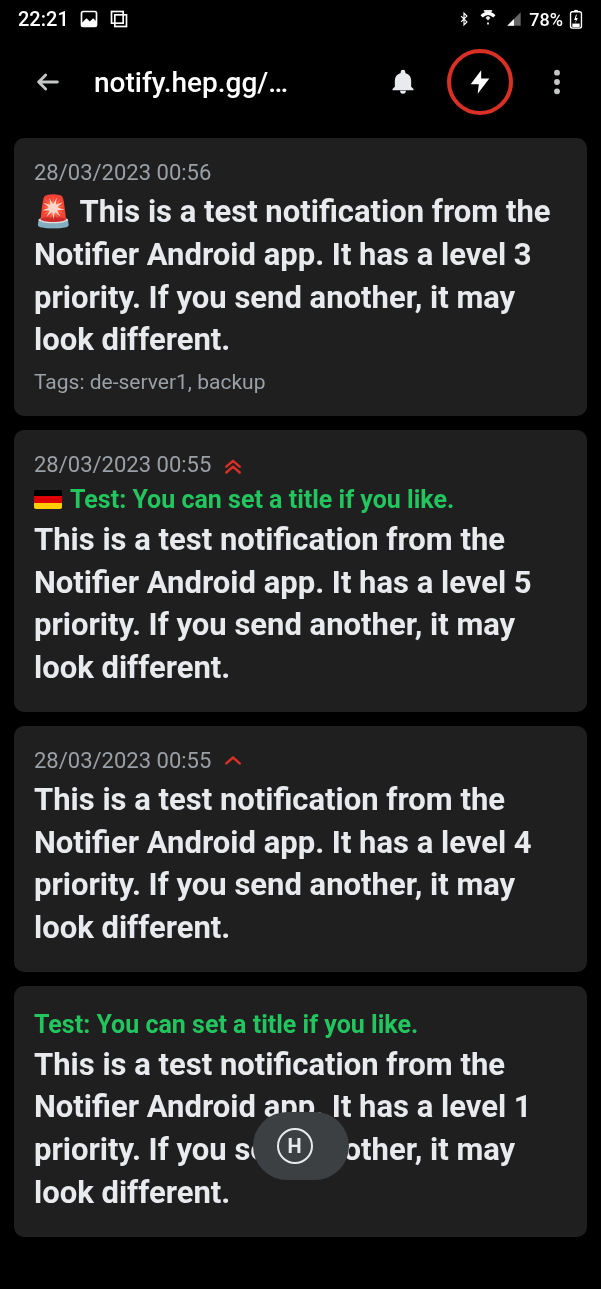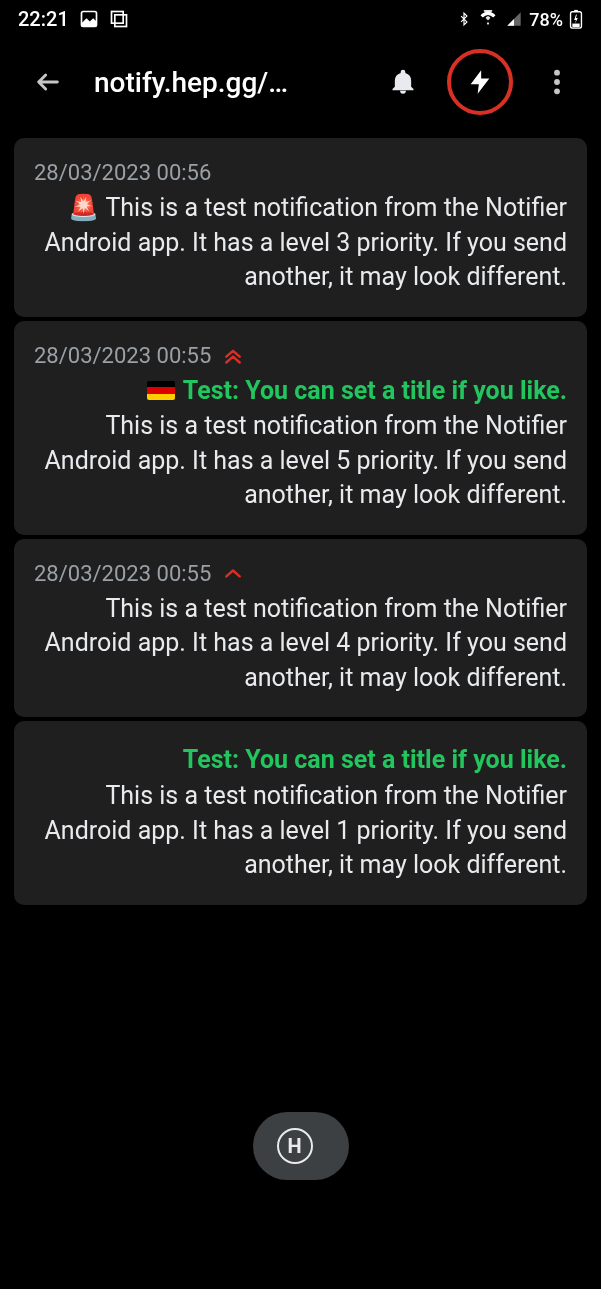--- a/index.html
+++ b/index.html
@@ -60,22 +60,21 @@
     border-radius: 50%;
     display: flex; align-items: center; justify-content: center;
     margin: 0 -6px;
   }
 
   
   .list {
     padding: 12px 14px 0 14px;
     display: flex;
     flex-direction: column;
-    gap: 4px;
-    text-align: right;
+    gap: 14px;
   }
   .card {
     background: #1f1f1f;
     border-radius: 10px;
     padding: 22px 20px 22px 20px;
   }
   .card-date-row {
     display: flex;
     align-items: center;
     gap: 12px;
@@ -90,23 +89,24 @@
     line-height: 1;
   }
   .card-title {
     font-size: 25px;
     font-weight: 700;
     color: #22c55e;
     margin-bottom: 2px;
     line-height: 1.35;
   }
   .card-body {
-    font-size: 25px;
+    font-size: 31px;
     color: #e8eaed;
     line-height: 1.38;
+    font-weight: bold;
   }
   .card-tags {
     font-size: 21px;
     color: #9aa0a6;
     margin-top: 8px;
   }
 
   .flag-de {
     display: inline-block;
     width: 28px; height: 19px;
@@ -221,20 +221,21 @@
   </div>
 </div>
 
 <div class="list">
 
   <div class="card">
     <div class="card-date-row">
       <span class="card-date">28/03/2023 00:56</span>
     </div>
     <div class="card-body">🚨 This is a test notification from the Notifier Android app. It has a level 3 priority. If you send another, it may look different.</div>
+    <div class="card-tags">Tags: de-server1, backup</div>
   </div>
 
   <div class="card">
     <div class="card-date-row">
       <span class="card-date">28/03/2023 00:55</span>
       <span class="priority-icon">
         <svg width="20" height="20" viewBox="0 0 24 24" fill="none" stroke="#d93025" stroke-width="3" stroke-linecap="round" stroke-linejoin="round">
             <path d="M4 14 L12 7 L20 14 M4 21 L12 14 L20 21"></path>
           </svg>
       </span>

